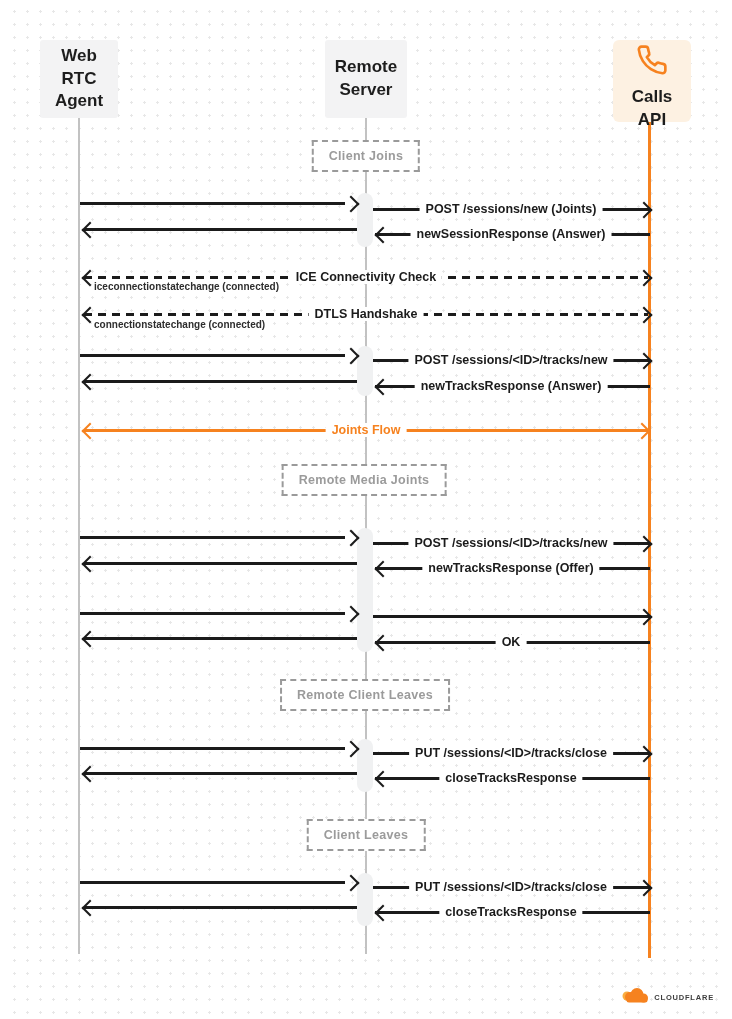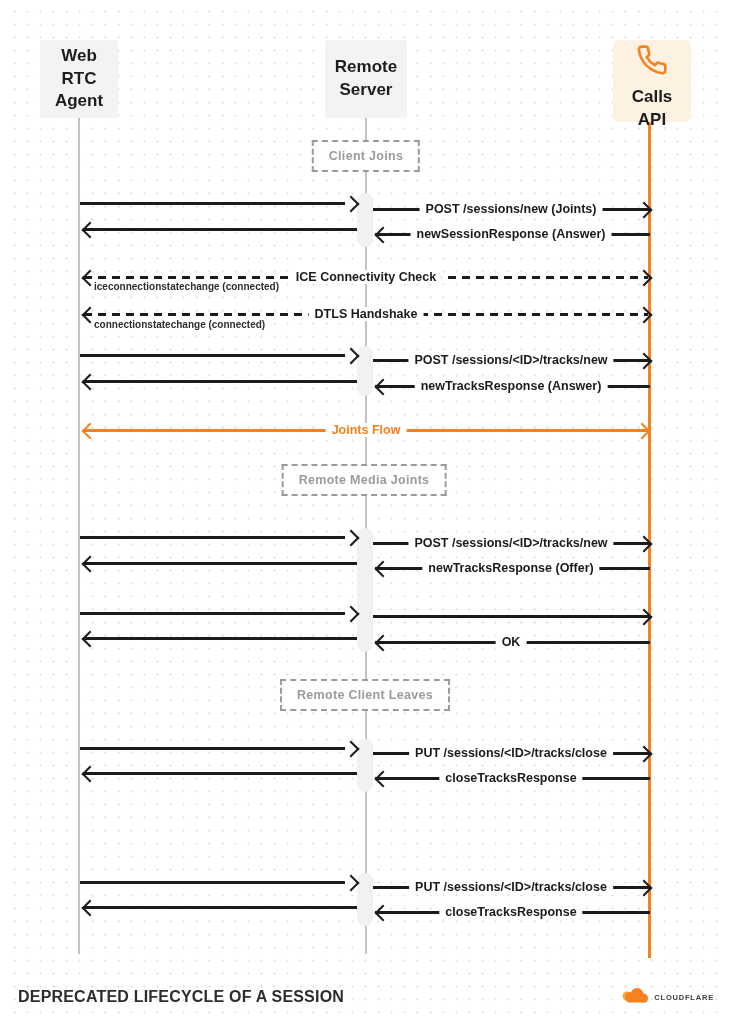--- a/index.html
+++ b/index.html
@@ -71,20 +71,21 @@
       <svg width="32" height="32" viewBox="0 0 24 24" fill="none" stroke="#f6821f" stroke-width="2" stroke-linecap="round" stroke-linejoin="round">
           <path d="M22 16.92v3a2 2 0 0 1-2.18 2 19.79 19.79 0 0 1-8.63-3.07 19.5 19.5 0 0 1-6-6 19.79 19.79 0 0 1-3.07-8.67A2 2 0 0 1 4.11 2h3a2 2 0 0 1 2 1.72 12.84 12.84 0 0 0 .7 2.81 2 2 0 0 1-.45 2.11L8.09 9.91a16 16 0 0 0 6 6l1.27-1.27a2 2 0 0 1 2.11-.45 12.84 12.84 0 0 0 2.81.7A2 2 0 0 1 22 16.92z"></path>
         </svg>
     </span>
     <span class="alabel">Calls API</span>
   </div>
 
   <div class="phase" style="left:366px;top:140px">Client Joins</div>
   <div class="phase" style="left:364px;top:464px">Remote Media Joints</div>
   <div class="phase" style="left:365px;top:679px">Remote Client Leaves</div>
+  <div class="phase" style="left:366px;top:819px">Client Leaves</div>
 
   <div class="ln" style="left:80px;top:202px;width:265px"></div>
   <div class="chev r" style="left:345px;top:198px"></div>
   <div class="ln" style="left:373px;top:208px;width:277px"></div>
   <div class="chev r" style="left:638px;top:204px"></div>
   <span class="mlabel" style="left:511px;top:209px">POST /sessions/new (Joints)</span>
 
   <div class="ln" style="left:375px;top:233px;width:275px"></div>
   <div class="chev l" style="left:377px;top:229px"></div>
   <div class="ln" style="left:84px;top:228px;width:273px"></div>
@@ -160,21 +161,20 @@
   <div class="ln" style="left:373px;top:886px;width:277px"></div>
   <div class="chev r" style="left:638px;top:882px"></div>
   <span class="mlabel" style="left:511px;top:887px">PUT /sessions/&lt;ID&gt;/tracks/close</span>
 
   <div class="ln" style="left:375px;top:911px;width:275px"></div>
   <div class="chev l" style="left:377px;top:907px"></div>
   <div class="ln" style="left:84px;top:906px;width:273px"></div>
   <div class="chev l" style="left:84px;top:902px"></div>
   <span class="mlabel" style="left:511px;top:912px">closeTracksResponse</span>
 
-  <div class="title">DEPRECATED LIFECYCLE OF A SESSION</div>
   <div class="logo">
     <span>
       <svg width="30" height="18" viewBox="0 0 30 18">
         <circle cx="7" cy="10" r="4.5" fill="#FAAD3F"></circle>
         <circle cx="10" cy="11" r="5" fill="#F6821F"></circle>
         <circle cx="17" cy="8.5" r="6.5" fill="#F6821F"></circle>
         <circle cx="23.5" cy="12" r="4.5" fill="#F6821F"></circle>
         <rect x="6.5" y="11" width="21" height="5.5" rx="2.5" fill="#F6821F"></rect>
       </svg>
     </span>

